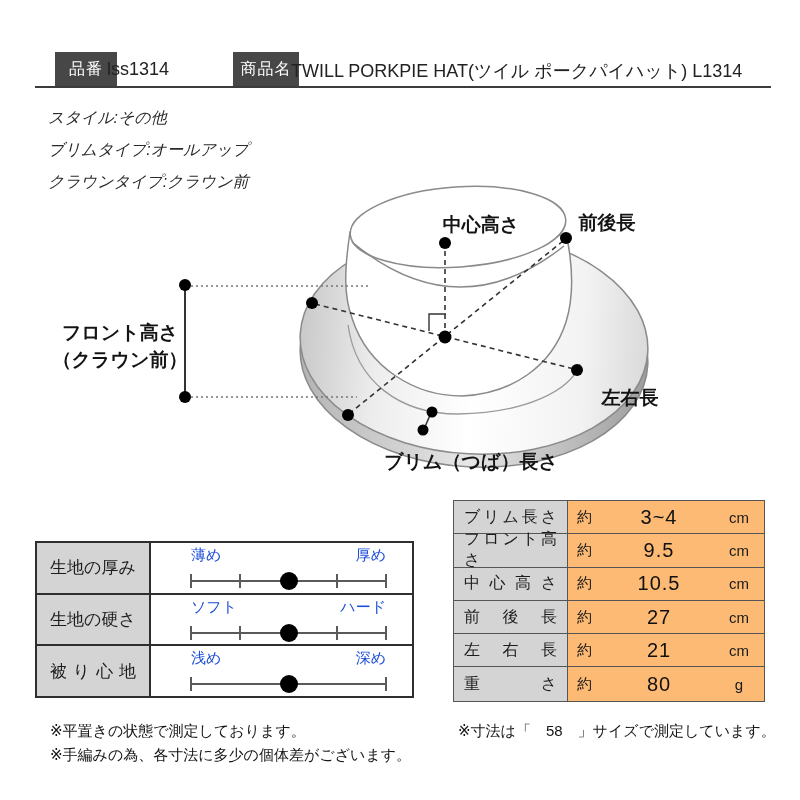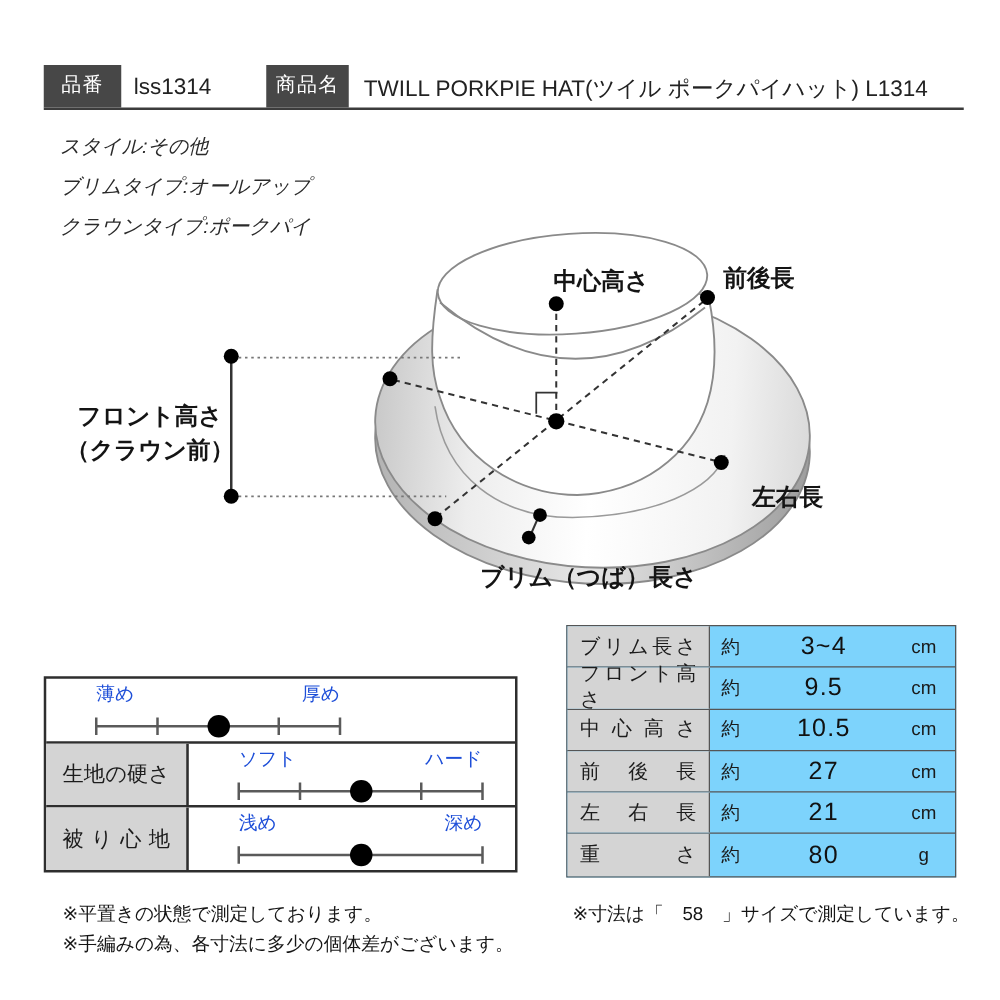--- a/index.html
+++ b/index.html
@@ -1,21 +1,21 @@
 <!DOCTYPE html>
 <html><head>
 <meta charset="utf-8">
 <style>
   * { margin:0; padding:0; box-sizing:border-box; }
   html,body { width:800px; height:800px; background:#fff; overflow:hidden;
     font-family:"Liberation Sans","DejaVu Sans",sans-serif; color:#1a1a1a; }
 
   
   .badge { position:absolute; top:52px; height:34px; line-height:34px; text-align:center;
-    background:#474747; color:#fff; font-size:16px; letter-spacing:1px; }
+    background:#474747; color:#fff; font-size:16px; letter-spacing:1px;margin-left:20px; }
   #badge-item { left:35px; width:62px; }
   #badge-name { left:213px; width:66px; }
   #item-no { position:absolute; left:107px; top:59px; font-size:18px; color:#222; }
   #product-name { position:absolute; left:291px; top:59px; font-size:18px; color:#222; white-space:nowrap; }
   #header-rule { position:absolute; left:35px; top:86px; width:736px; height:2px; background:#3c3c3c; }
 
   
   #attrs { position:absolute; left:48px; top:102px; font-size:16px; color:#2a2a2a; }
   #attrs .attr-line { line-height:32px;font-style:italic; }
 
@@ -37,21 +37,21 @@
   .ends { position:absolute; left:40px; width:195px; top:3px; display:flex;
     justify-content:space-between; font-size:15px; color:#1d4ed8; }
   .track { position:absolute; left:40px; width:195px; top:29px; height:18px; }
   .track::before { content:""; position:absolute; left:0; right:0; top:8px;
     border-top:2px solid #5a5a5a; }
   .tick { position:absolute; top:2px; width:2px; height:14px; background:#5a5a5a; }
   .dot { position:absolute; top:0; width:18px; height:18px; border-radius:50%; background:#000; }
 
   
   #spec-table { position:absolute; left:453px; top:500px; width:312px;
-    border:1px solid #555; background:#7dd3fc; }
+    border:1px solid #555; background:#fdba74; }
   .trow { display:flex; height:33.3px; border-bottom:1px solid #555; }
   .trow:last-child { border-bottom:none; }
   .tlabel { width:114px; background:#d4d4d4; border-right:1px solid #555;
     display:flex; align-items:center; }
   .tlabel > div { width:100%; padding:0 10px; font-size:16px; color:#1c1c1c;
     text-align:justify; text-align-last:justify; }
   .tval { flex:1; display:flex; align-items:center; }
   .approx { width:36px; padding-left:9px; font-size:15px; }
   .num { flex:1; text-align:center; font-size:20px; letter-spacing:1px; color:#111; }
   .unit { width:50px; text-align:center; font-size:15px; }
@@ -67,21 +67,21 @@
 
 <span class="badge" id="badge-item">品番</span>
 <span id="item-no">lss1314</span>
 <span class="badge" id="badge-name">商品名</span>
 <span id="product-name">TWILL PORKPIE HAT(ツイル ポークパイハット) L1314</span>
 <div id="header-rule"></div>
 
 <div id="attrs">
   <div class="attr-line">スタイル:その他</div>
   <div class="attr-line">ブリムタイプ:オールアップ</div>
-  <div class="attr-line">クラウンタイプ:ポークパイ</div>
+  <div class="attr-line">クラウンタイプ:クラウン前</div>
 </div>
 
 <svg id="diagram" viewBox="0 0 800 800">
   <defs>
     <linearGradient id="brimGrad" x1="0" y1="0.5" x2="1" y2="0.5">
       <stop offset="0" stop-color="#c9c9c9"></stop>
       <stop offset="0.22" stop-color="#ededed"></stop>
       <stop offset="0.5" stop-color="#ffffff"></stop>
       <stop offset="0.82" stop-color="#f2f2f2"></stop>
       <stop offset="1" stop-color="#dadada"></stop>
@@ -129,20 +129,23 @@
   <text x="481" y="231" text-anchor="middle">中心高さ</text>
   <text x="607" y="229" text-anchor="middle">前後長</text>
   <text x="120" y="339" text-anchor="middle">フロント高さ</text>
   <text x="120" y="366" text-anchor="middle">（クラウン前）</text>
   <text x="630" y="404" text-anchor="middle">左右長</text>
   <text x="471" y="468" text-anchor="middle">ブリム（つば）長さ</text>
 </svg>
 
 <div id="slider-table">
   <div class="srow">
+    <div class="slabel">
+        <div>生地の厚み</div>
+      </div>
     <div class="sbody">
       <div class="ends">
         <span>薄め</span>
         <span>厚め</span>
       </div>
       <div class="track">
           <span class="tick" style="left: calc(0% - 1px);"></span>
           <span class="tick" style="left: calc(25% - 1px);"></span>
           <span class="tick" style="left: calc(50% - 1px);"></span>
           <span class="tick" style="left: calc(75% - 1px);"></span>

